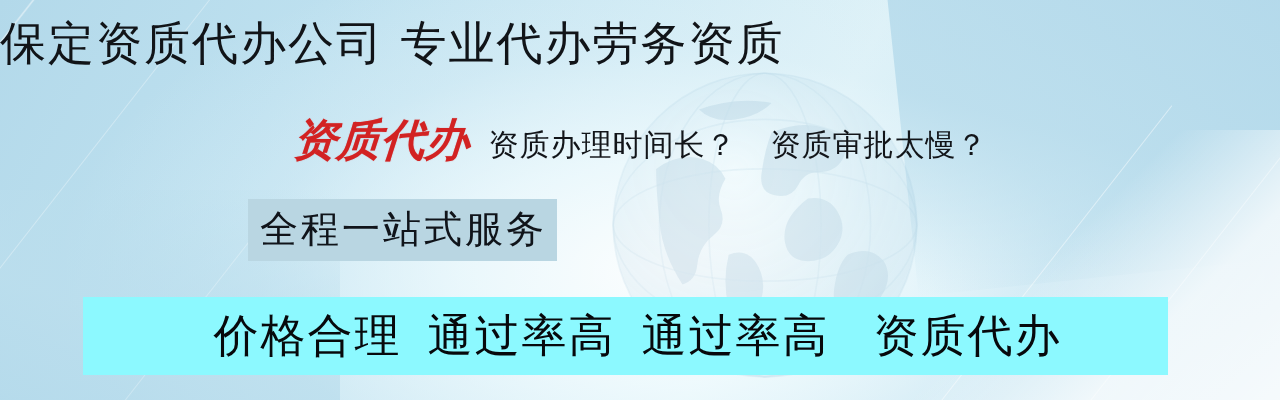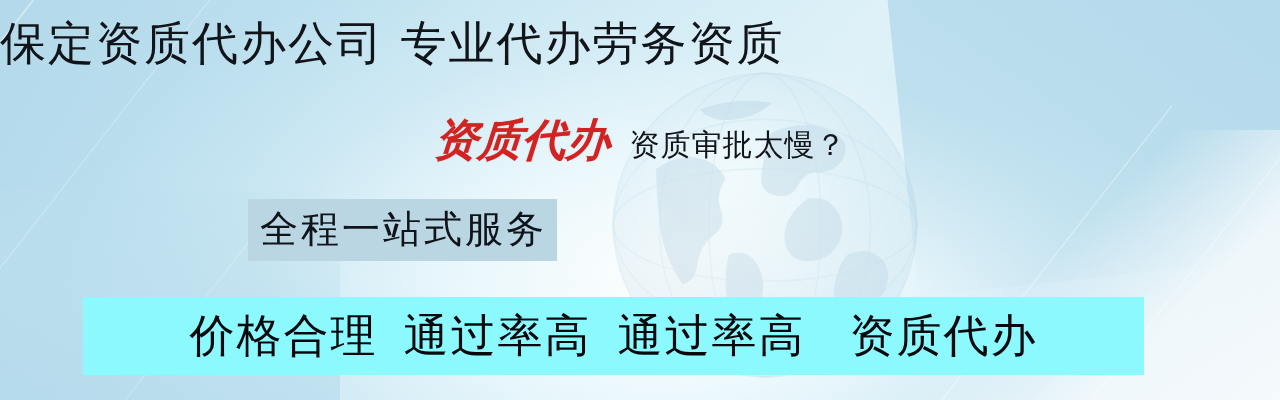--- a/index.html
+++ b/index.html
@@ -151,20 +151,21 @@
     position: absolute;
     top: 297px;
     left: 83px;
     width: 1061px;
     height: 78px;
     background: #8cf9ff;
     display: flex;
     align-items: center;
     justify-content: center;
     white-space: nowrap;
+    padding-left: 24px;
   }
   .line4 .seg {
     font-size: 45px;
     line-height: 56px;
     color: #07090c;
     letter-spacing: 2px;
     font-weight: 500;
   }
   .line4 .gap-sm { display: inline-block; width: 26px; }
   .line4 .gap-lg { display: inline-block; width: 44px; }
@@ -211,20 +212,21 @@
       </g>
     </svg>
   </div>
 
   <div class="layer">
 
     <div class="title">保定资质代办公司 专业代办劳务资质</div>
 
     <div class="line2">
       <span class="brush">资质代办</span>
+      <span class="q">资质办理时间长？</span>
       <span class="q">资质审批太慢？</span>
     </div>
 
     <div class="line3">全程一站式服务</div>
 
     <div class="line4">
       <span class="seg">价格合理</span>
       <span class="gap-sm"></span>
       <span class="seg">通过率高</span>
       <span class="gap-sm"></span>

